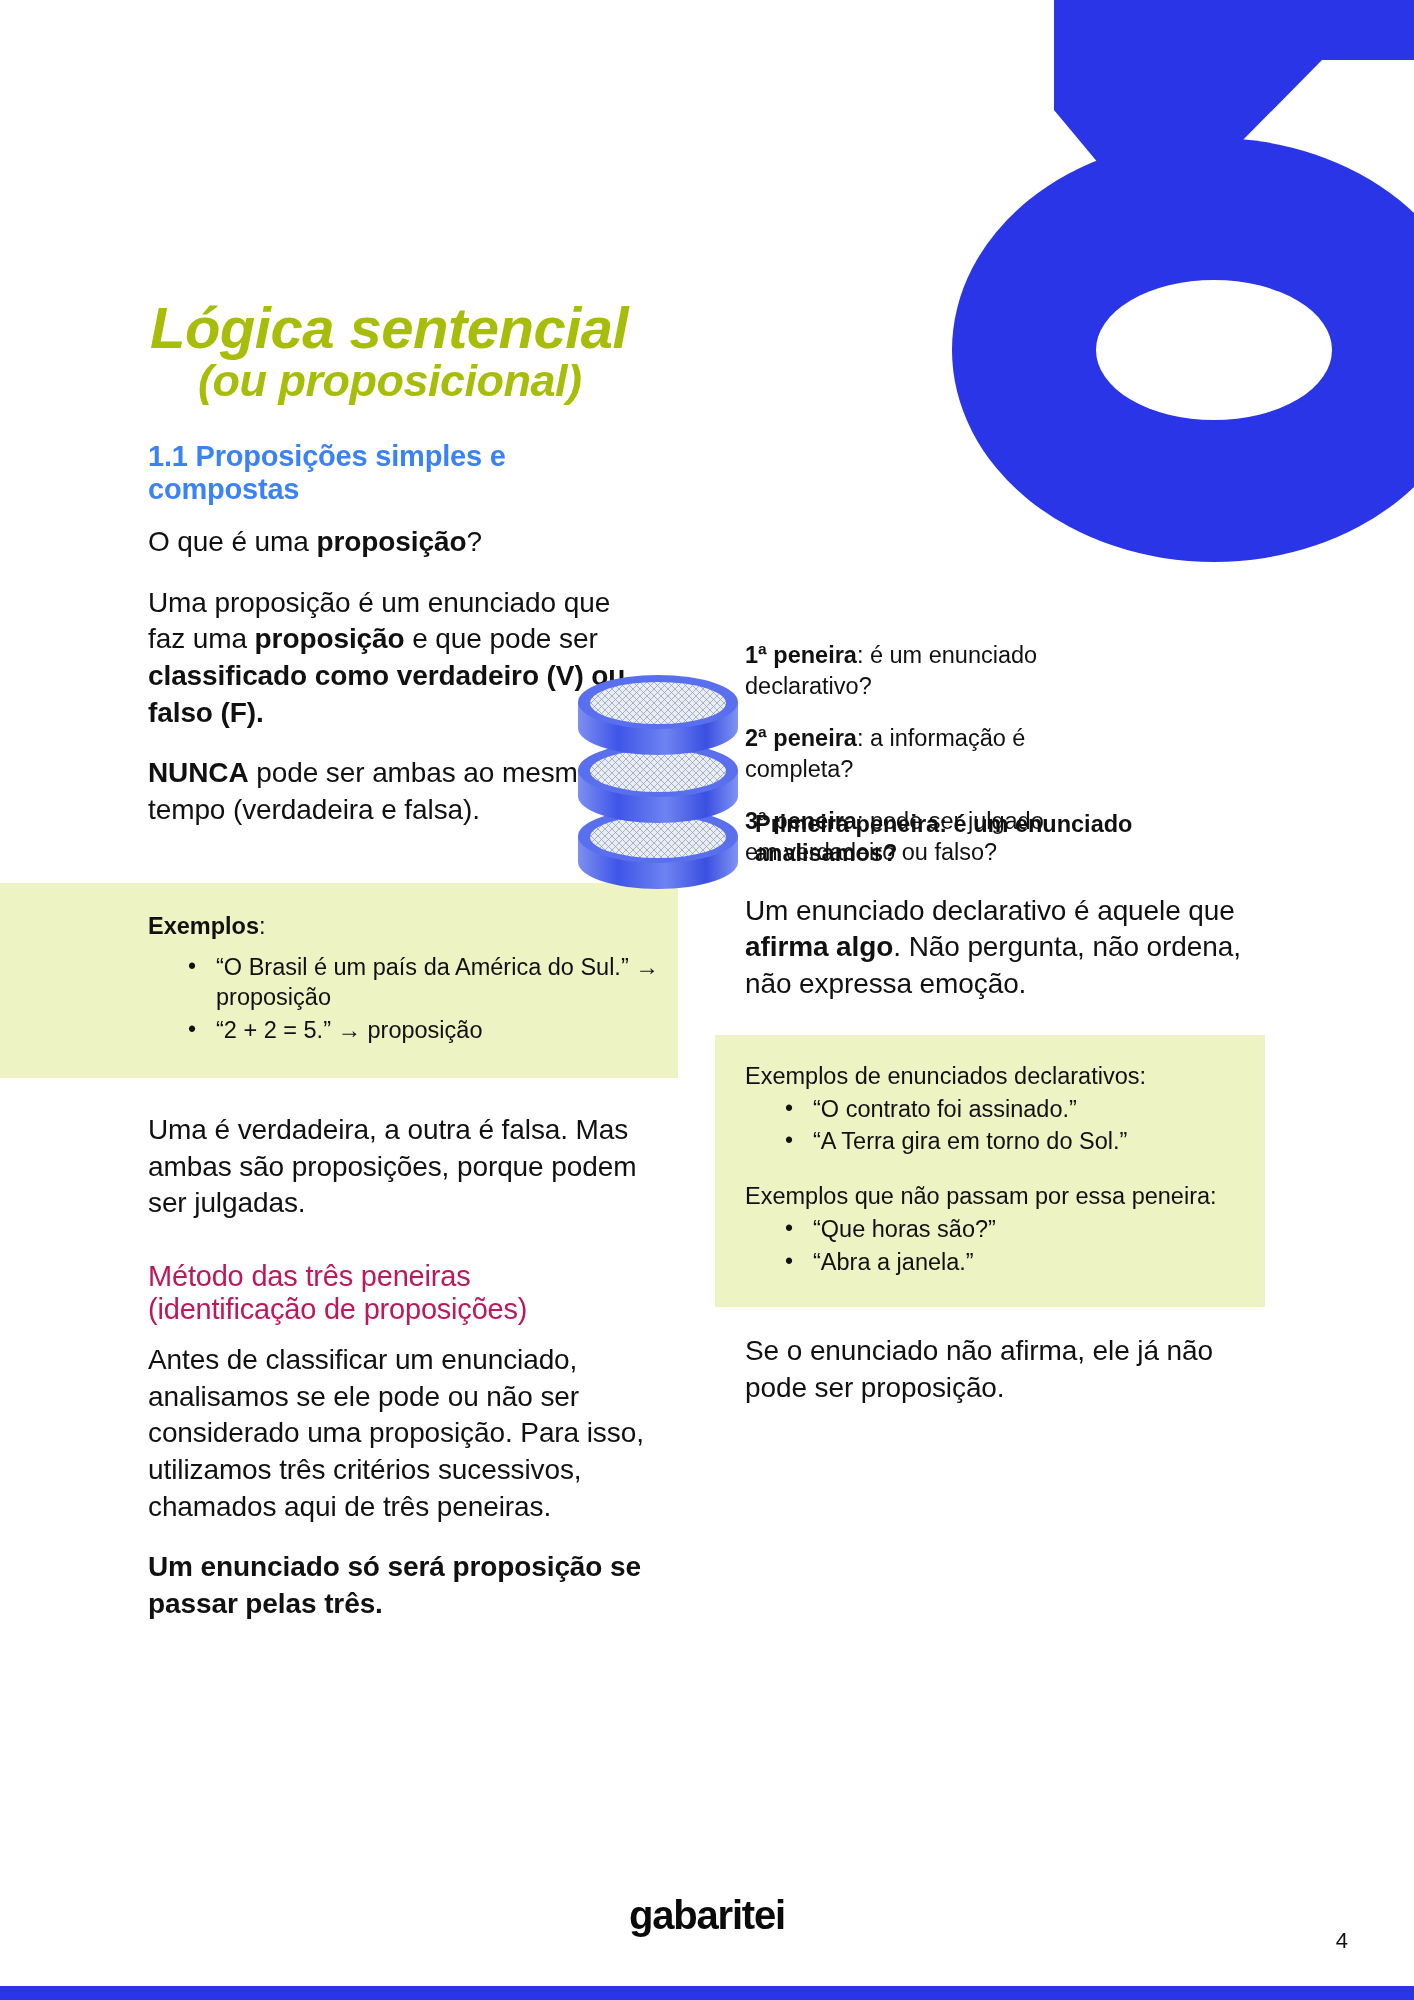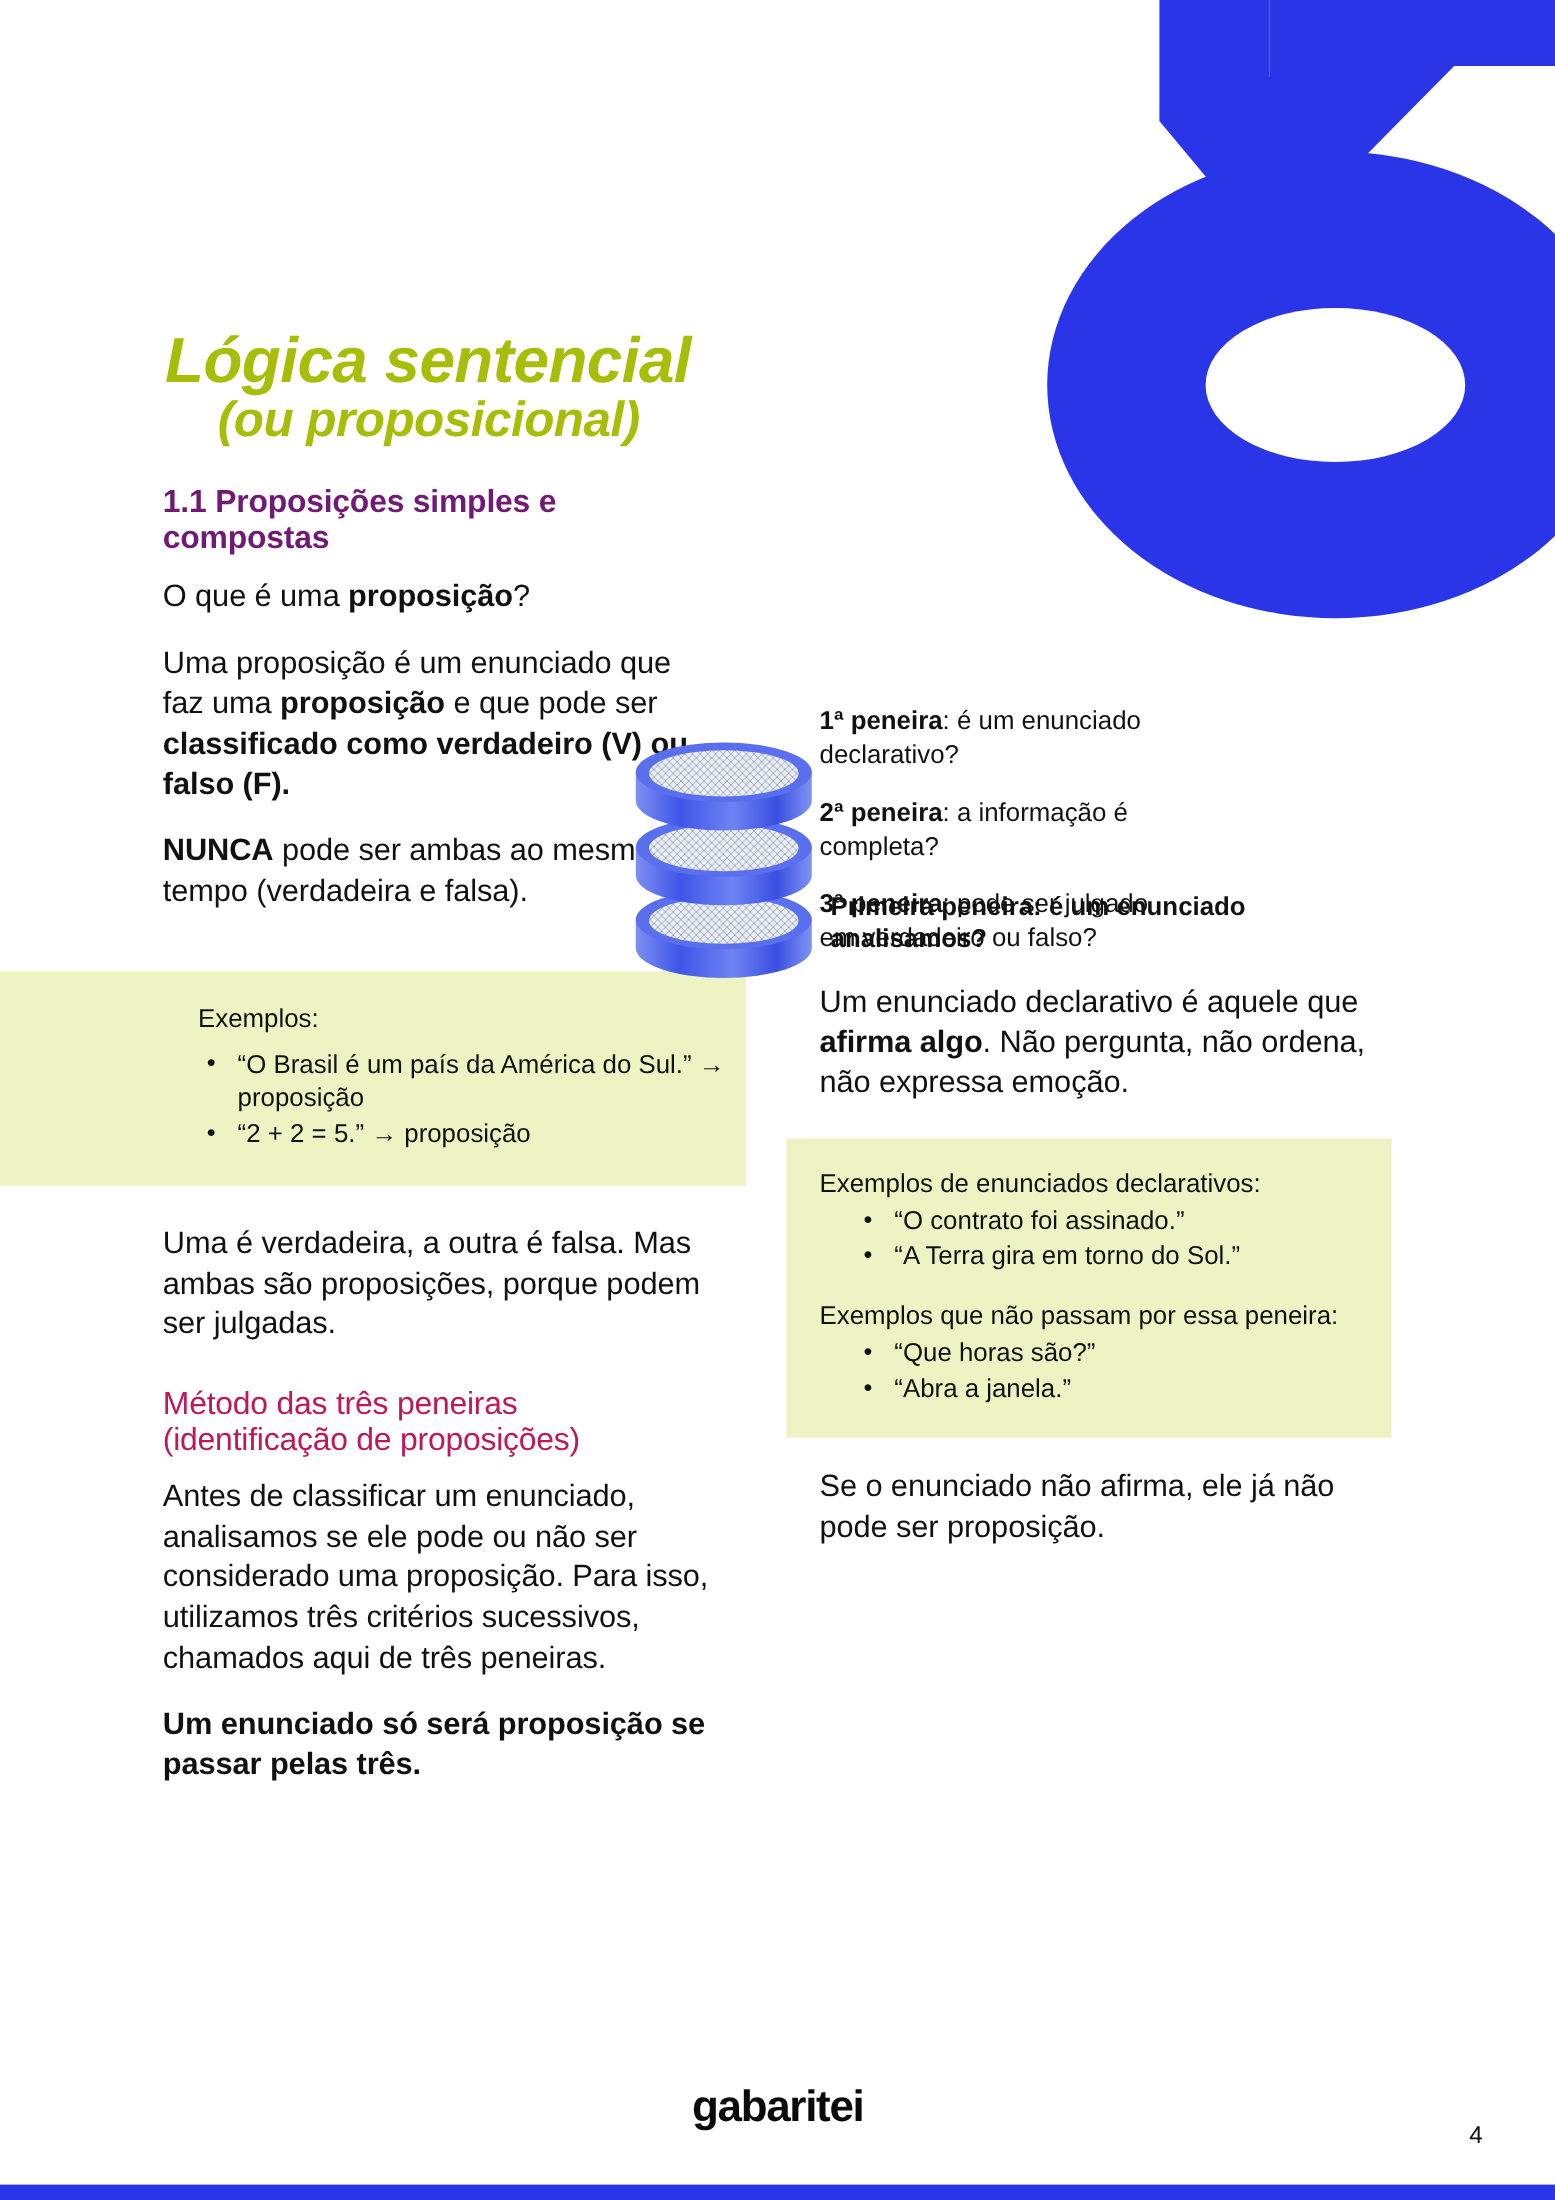--- a/index.html
+++ b/index.html
@@ -78,21 +78,21 @@
     font-style: italic;
     letter-spacing: -0.5px;
     color: #A8BD09;
     margin: 2px 0 0 48px;
   }
 
   h2.sec-green {
     font-size: 29px;
     line-height: 1.14;
     font-weight: 700;
-    color: #701a75;
+    color: #3b82f6;
     margin: 0 0 18px 0;
     letter-spacing: -0.2px;
   }
   h2.sec-blue {
     font-size: 29px;
     line-height: 1.14;
     font-weight: 400;
     color: #be185d;
     margin: 0 0 16px 0;
     letter-spacing: -0.2px;
@@ -121,21 +121,21 @@
   .hl-right {
     margin-left: -30px;
     padding: 26px 0 28px 30px;
     width: 520px;
   }
   .hl .lead {
     font-size: 23.5px;
     line-height: 1.31;
     margin: 0;
   }
-  .hl .lead b { font-weight: 400; margin-left: 32px; }
+  .hl .lead b { font-weight: 700; }
 
   ul.bullets {
     margin: 10px 0 0 0;
     padding-left: 40px;
     list-style: none;
   }
   ul.bullets.tight { margin-top: 2px; }
   ul.bullets li {
     font-size: 23.5px;
     line-height: 1.31;

